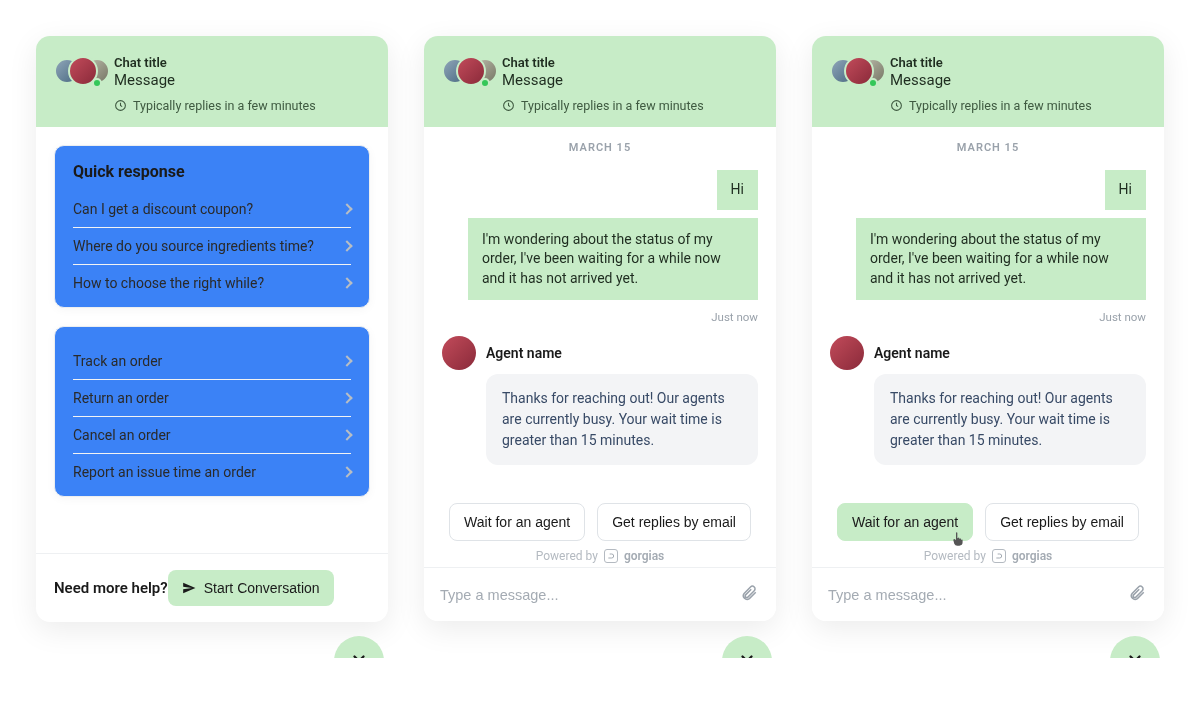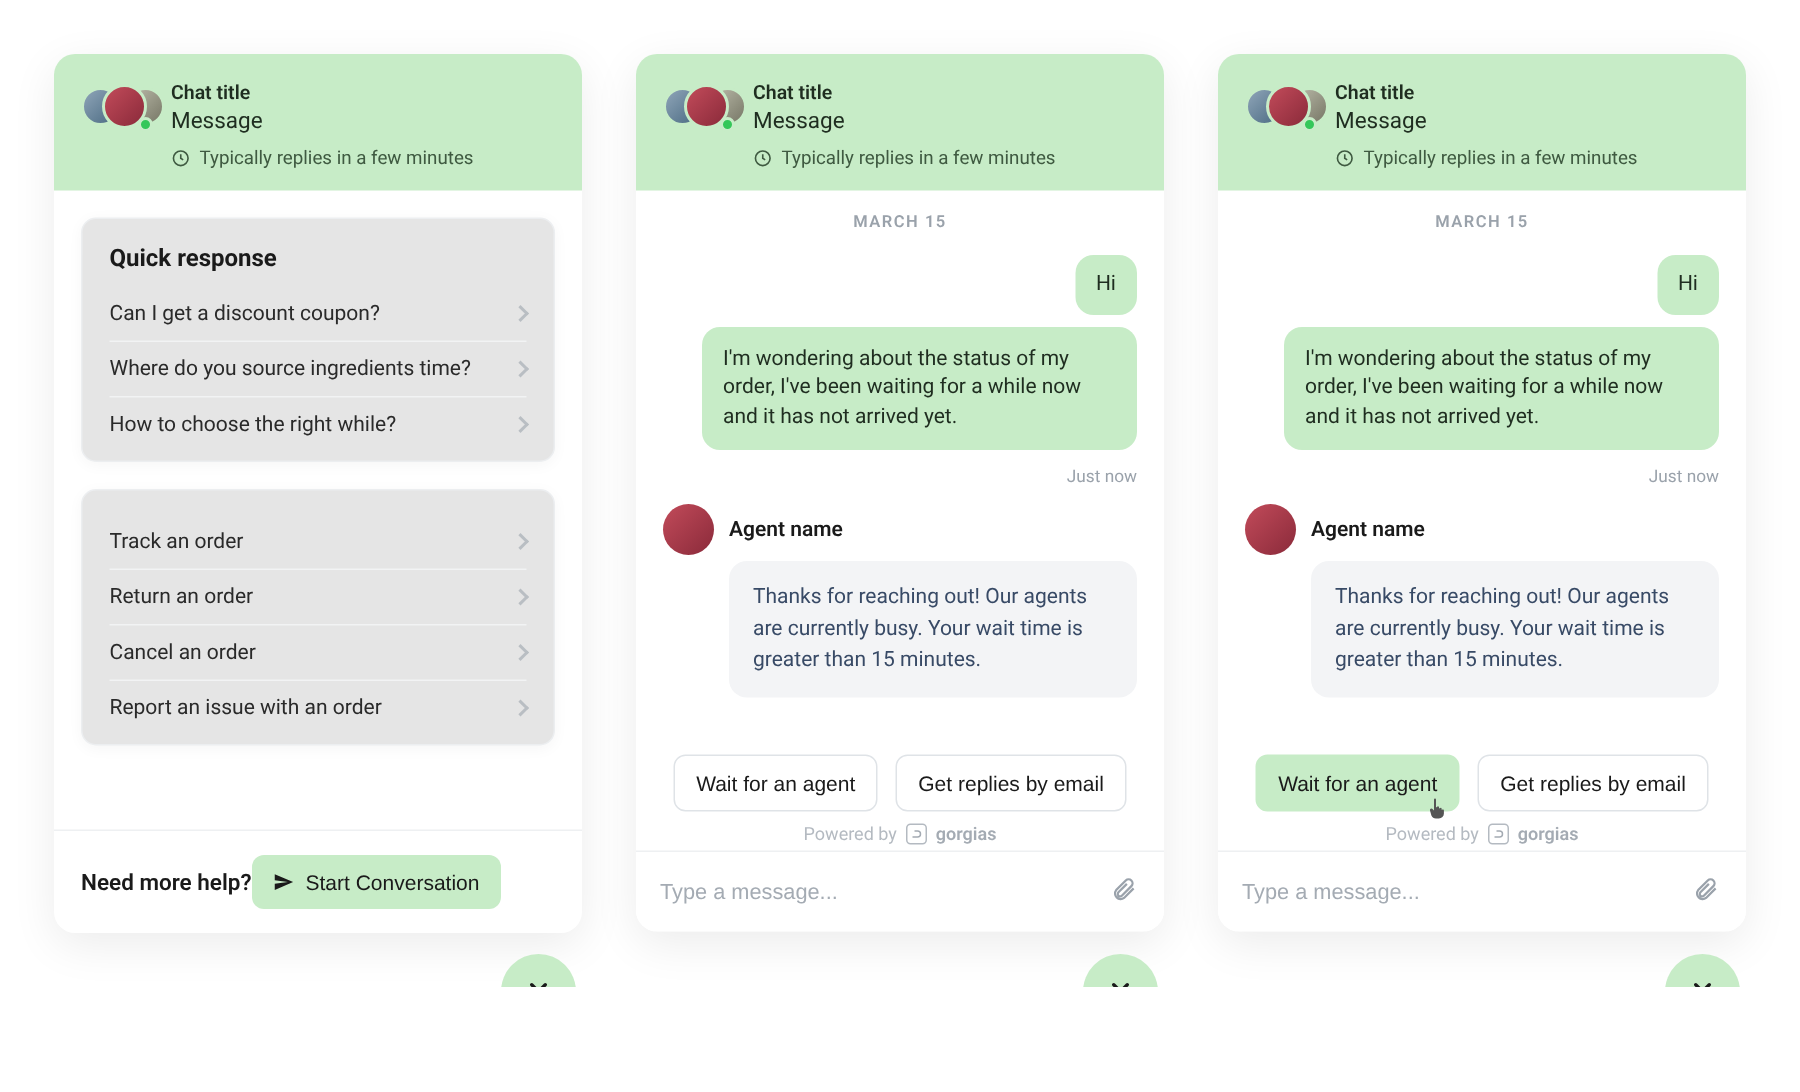--- a/index.html
+++ b/index.html
@@ -53,21 +53,21 @@
       border-radius: 50%;
       left: 38px; top: 26px; z-index: 3;
     }
     .header-text { display: flex; flex-direction: column; }
     .chat-title { font-size: 13px; font-weight: 600; color: #1f2d20; }
     .chat-message { font-size: 15px; color: #1f2d20; margin-top: 1px; }
     .reply-info { display: flex; align-items: center; gap: 6px; font-size: 12.5px; color: #3f5a41; margin-left: 60px; }
     .clock-svg { width: 13px; height: 13px; }
     .content { padding: 18px; display: flex; flex-direction: column; gap: 18px; flex: 1; }
     .card {
-      background: #e5e5e5;
+      background: #3b82f6;
       border: 1px solid #eceef0;
       border-radius: 10px;
       box-shadow: 0 2px 10px rgba(0,0,0,0.04);
       padding: 16px 18px 6px;
     }
     .card-title { font-size: 16px; font-weight: 700; color: #1a1a1a; margin-bottom: 10px; }
     .item-row {
       display: flex; justify-content: space-between; align-items: center;
       padding: 10px 0;
       font-size: 14px; color: #2a2a2a;
@@ -105,21 +105,21 @@
     }
     .x-svg { width: 18px; height: 18px; }
 
     .chat-body { padding: 14px 18px 0; display: flex; flex-direction: column; height: 440px; overflow: hidden; }
     .date-label { text-align: center; font-size: 11px; letter-spacing: 1px; color: #9aa2ab; font-weight: 600; margin-bottom: 16px; }
     .msg-row { display: flex; margin-bottom: 8px; }
     .msg-row.right { justify-content: flex-end; }
     .bubble {
       max-width: 290px;
       padding: 12px 14px;
-      border-radius: 12px;
+      border-radius: 0;
       font-size: 14px;
       line-height: 1.4;
     }
     .bubble.user { background: #c7ecc7; color: #1f2d20; }
     .bubble.small { padding: 10px 14px; }
     .timestamp { font-size: 11.5px; color: #9aa2ab; text-align: right; margin-top: 2px; margin-bottom: 12px; }
     .agent-row { display: flex; gap: 10px; margin-bottom: 4px; align-items: center; }
     .agent-avatar { width: 34px; height: 34px; border-radius: 50%; background: linear-gradient(135deg,#c24b5a,#8a2a3a); flex-shrink: 0; }
     .agent-name { font-size: 14px; font-weight: 600; color: #1a1a1a; }
     .agent-bubble { margin-left: 44px; background: #f3f4f6; color: #384a66; border-radius: 12px; padding: 14px 16px; font-size: 14px; line-height: 1.5; margin-bottom: 20px; }
@@ -210,21 +210,21 @@
           </div>
         <div class="item-row">
             <span>Return an order</span>
             <span class="chevron"></span>
           </div>
         <div class="item-row">
             <span>Cancel an order</span>
             <span class="chevron"></span>
           </div>
         <div class="item-row">
-            <span>Report an issue with an order</span>
+            <span>Report an issue time an order</span>
             <span class="chevron"></span>
           </div>
       </div>
     </div>
     <div class="footer">
       <span class="footer-text">Need more help?</span>
       <button class="start-btn">
         <svg width="14" height="14" viewBox="0 0 24 24" fill="#1a1a1a">
             <path d="M2 21l21-9L2 3v7l15 2-15 2v7z"></path>
           </svg>

